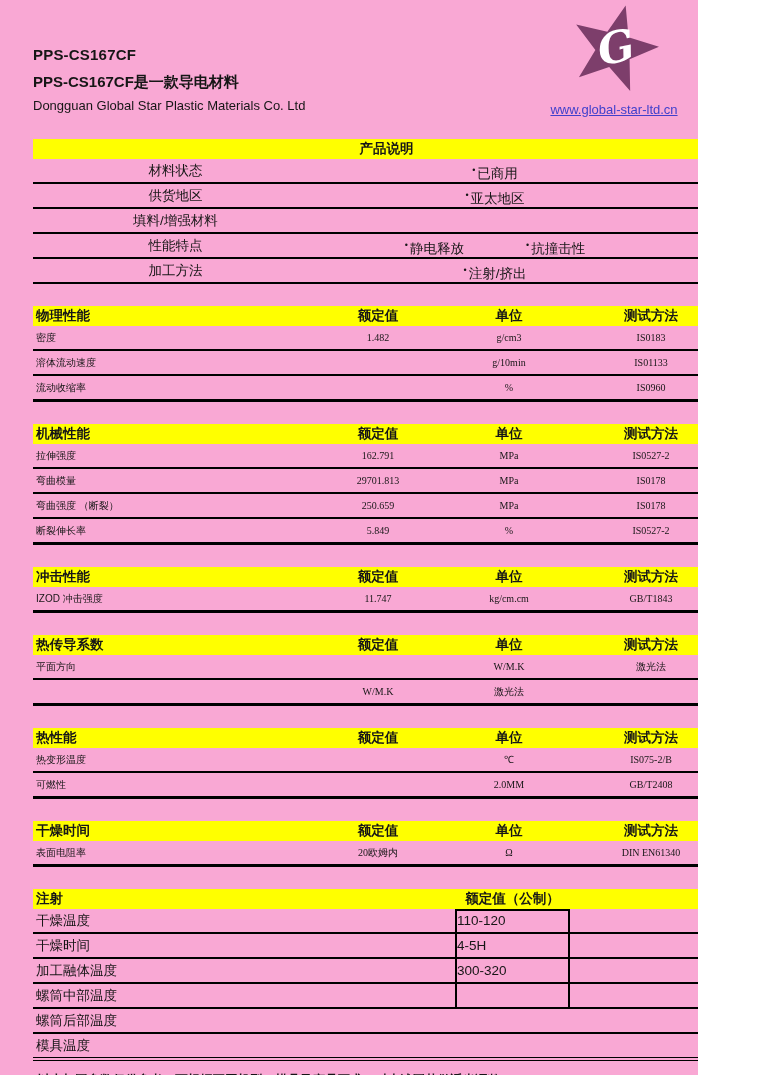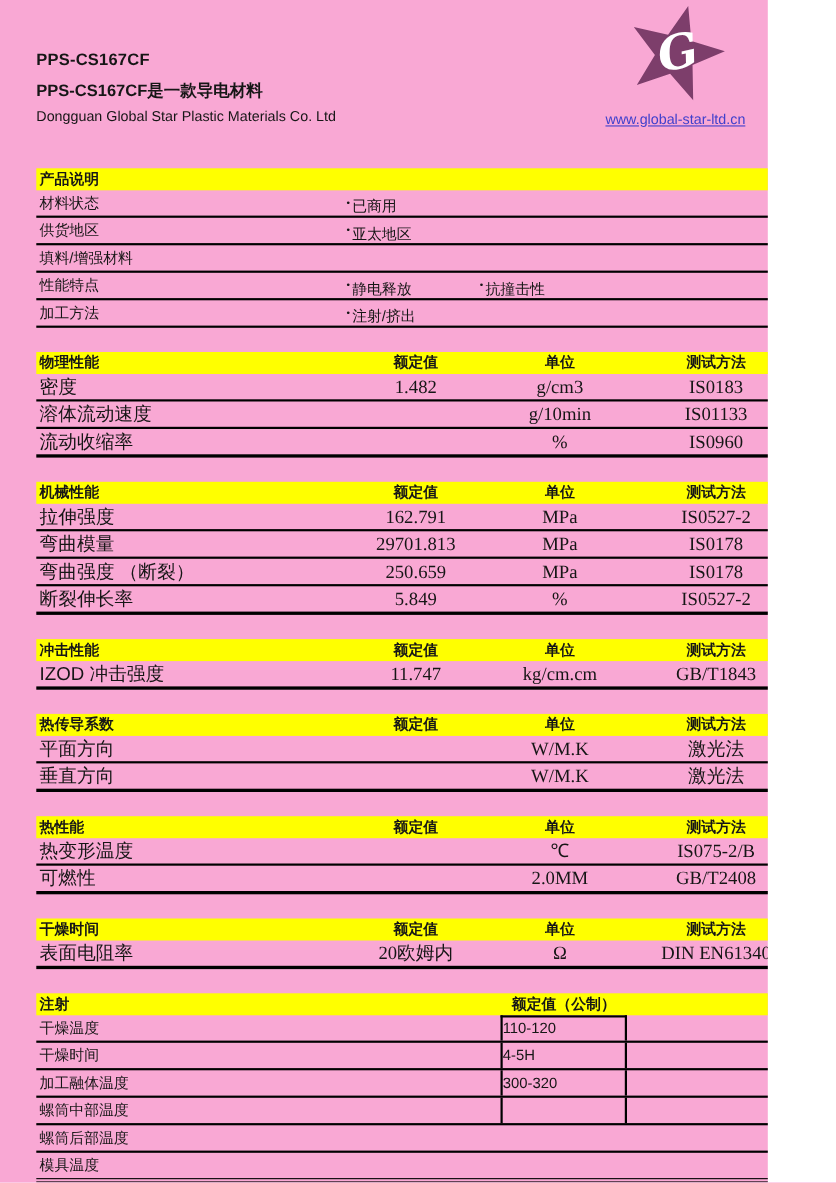--- a/index.html
+++ b/index.html
@@ -17,35 +17,35 @@
   .subtitle{font-size:15px;font-weight:bold;margin-bottom:6px;}
   .company{font-size:13px;}
   .header-right{position:absolute;top:2px;right:20px;width:128px;text-align:center;}
   .logo-svg{display:block;margin:0 auto;}
   .website{font-size:13px;color:#4040cc;text-decoration:underline;display:inline-block;margin-top:1px;cursor:pointer;}
 
   
   .band{background:#ffff00;height:20px;line-height:20px;font-weight:bold;font-size:13.5px;}
 
   
-  .desc-section{margin-top:40px;}
+  .desc-section{margin-top:26px;text-align:center;}
   .desc-band{padding-left:3px;}
   .desc-row{display:grid;grid-template-columns:282px 1fr;height:23px;line-height:23px;
             border-bottom:2px solid #000;font-size:13.5px;}
   .desc-label{padding-left:3px;}
   .bullet-item{display:inline-block;margin-right:62px;}
   .bullet{font-size:9px;vertical-align:5px;margin-right:2px;}
 
   
   .prop-section{margin-top:22px;}
   .prop-band{display:grid;grid-template-columns:270px 150px 112px 172px;}
   .prop-band .t{padding-left:3px;}
   .prop-band .c{text-align:center;}
   .prop-row{display:grid;grid-template-columns:270px 150px 112px 172px;height:23px;line-height:23px;
-            border-bottom:2px solid #000;font-size:17px;}
+            border-bottom:2px solid #000;font-size:10px;}
   .prop-row:last-child{border-bottom:3px solid #000;}
   .prop-row .name{padding-left:3px;}
   .prop-row .mid{text-align:center;font-family:Liberation Serif, serif;}
 
   
   .inj-section{margin-top:22px;}
   .inj-band{display:grid;grid-template-columns:422px 115px 167px;}
   .inj-band .t{padding-left:3px;}
   .inj-band .vh{text-align:center;border-bottom:2px solid #000;}
   .inj-row{display:grid;grid-template-columns:422px 115px 167px;height:23px;line-height:23px;
@@ -195,21 +195,20 @@
       <span class="c">测试方法</span>
     </div>
     <div>
           <div class="prop-row">
     <span class="name">平面方向</span>
     <span class="mid"></span>
     <span class="mid">W/M.K</span>
     <span class="mid">激光法</span>
   </div>
           <div class="prop-row">
-    <span class="name">垂直方向</span>
     <span class="mid"></span>
     <span class="mid">W/M.K</span>
     <span class="mid">激光法</span>
   </div>
         </div>
   </div>
       <div class="prop-section">
     <div class="band prop-band">
       <span class="t">热性能</span>
       <span class="c">额定值</span>

